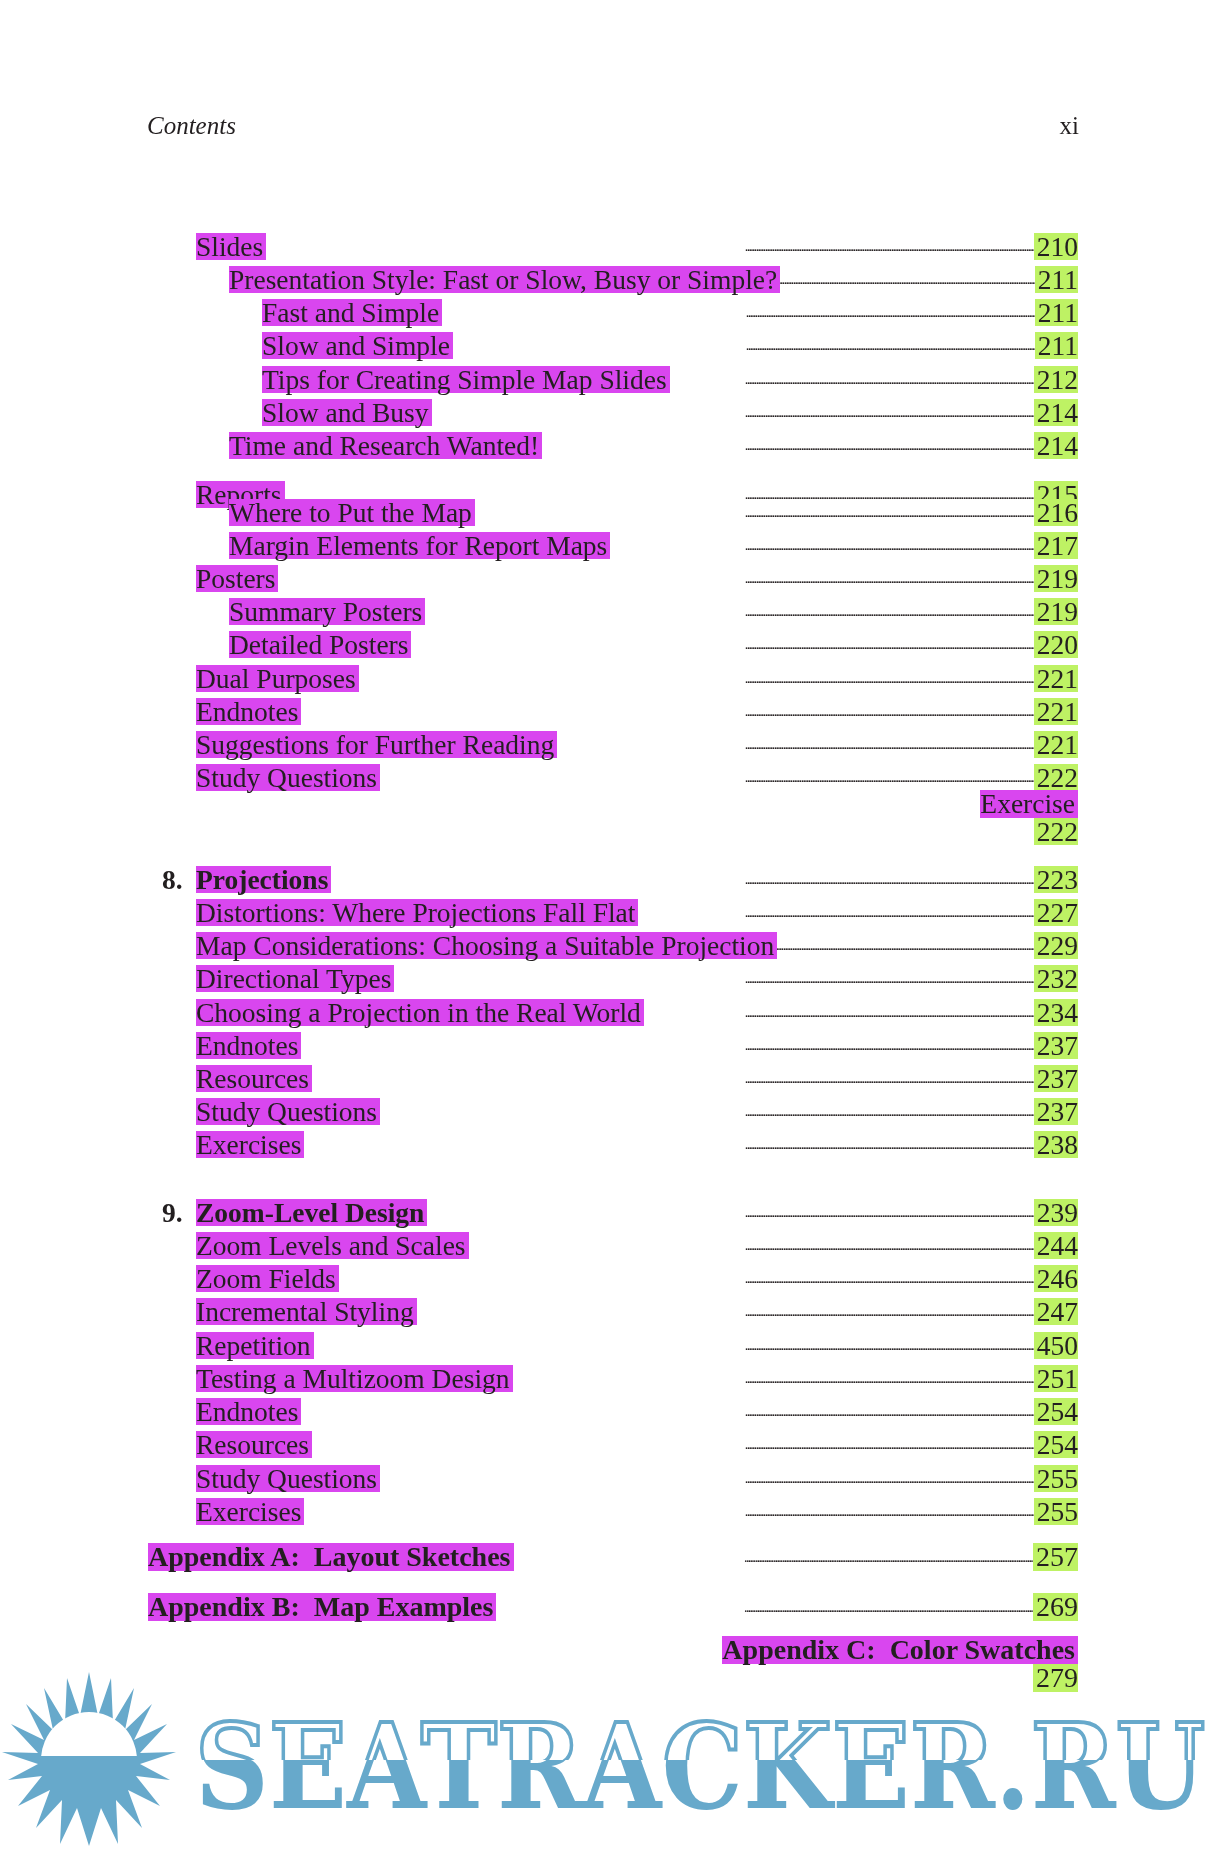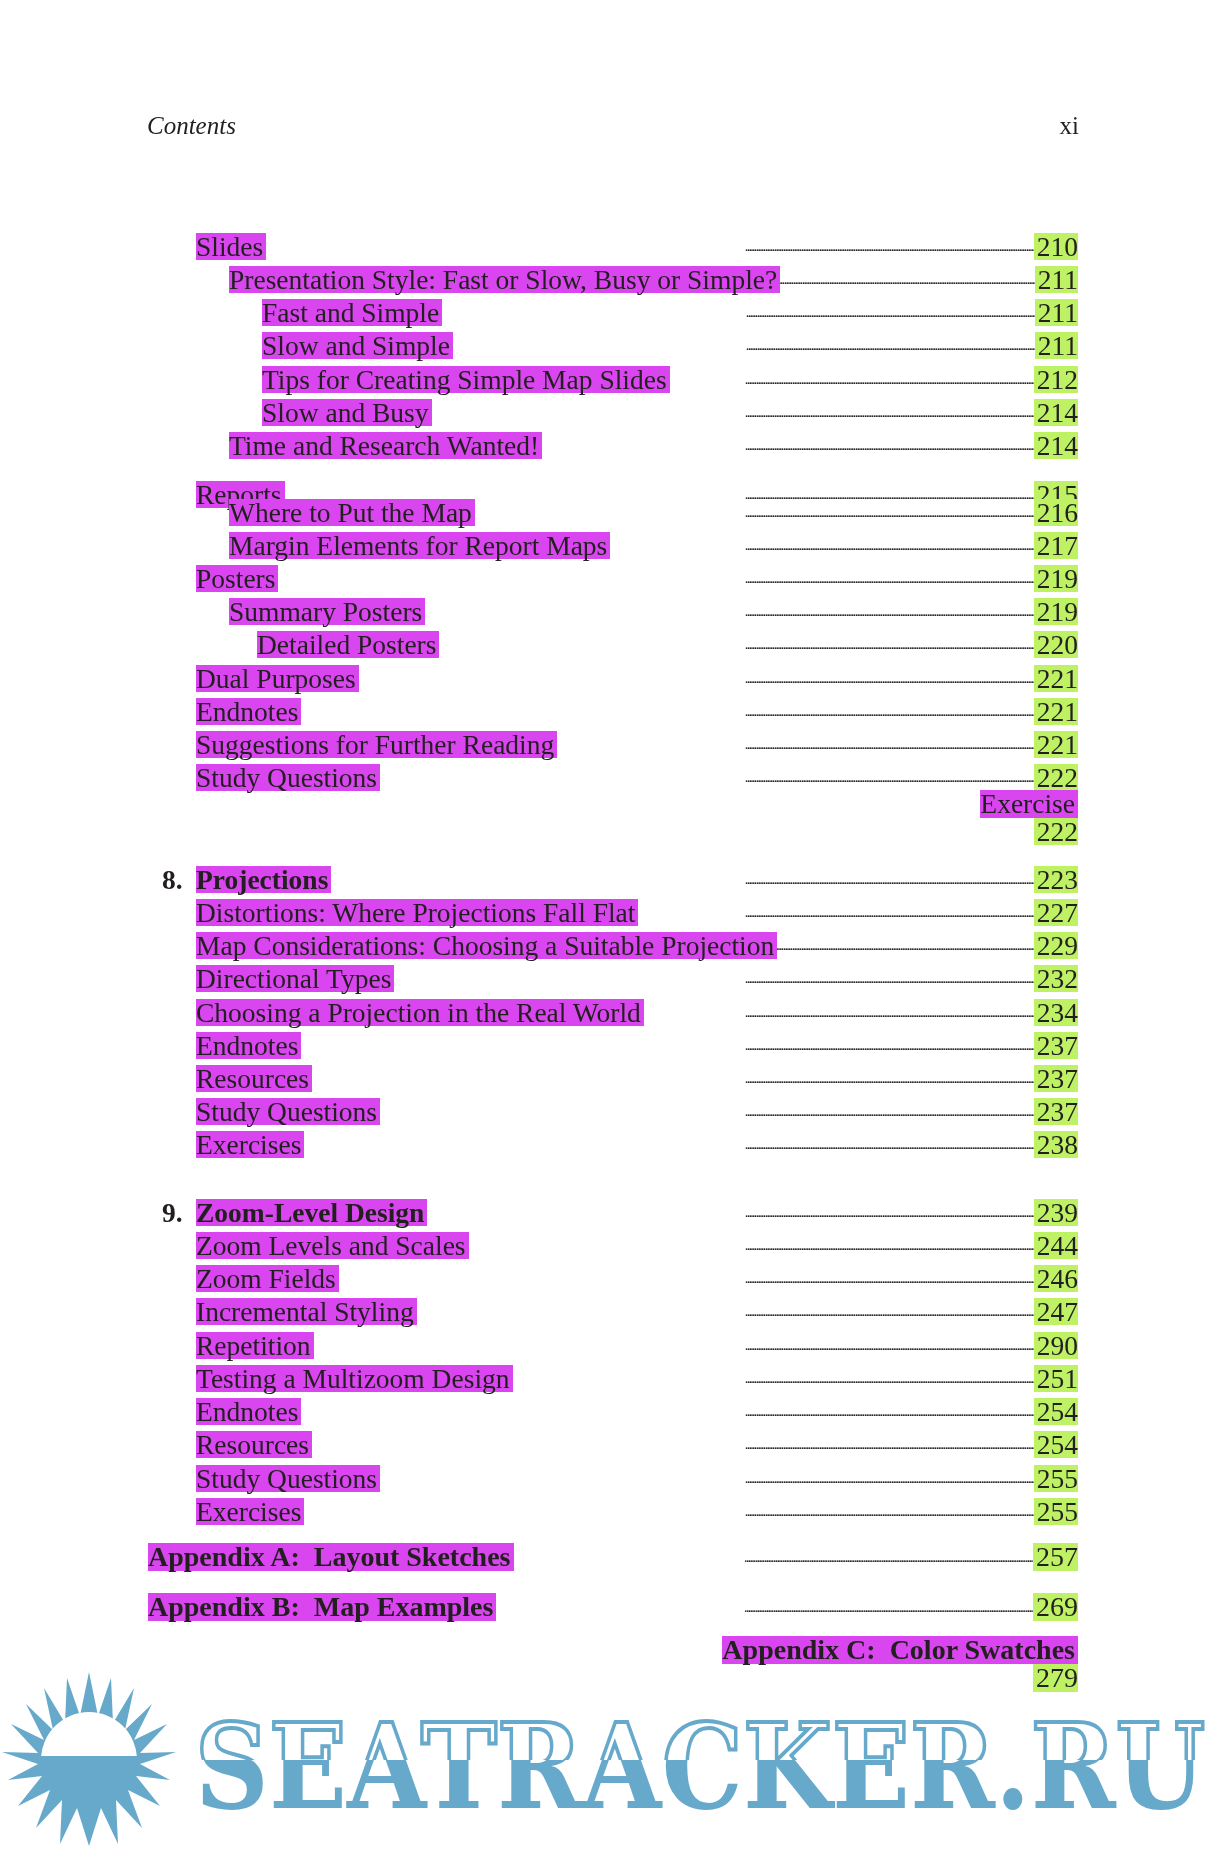--- a/index.html
+++ b/index.html
@@ -84,21 +84,21 @@
   <div class="toc-row" style="left:196px; top:558px;">
       <span class="title">Posters</span>
       <span class="leader"></span>
       <span class="page">219</span>
     </div>
   <div class="toc-row" style="left:229px; top:591px;">
       <span class="title">Summary Posters</span>
       <span class="leader"></span>
       <span class="page">219</span>
     </div>
-  <div class="toc-row" style="left:229px; top:624px;margin-left:28px;">
+  <div class="toc-row" style="left:229px; top:624px;">
       <span class="title">Detailed Posters</span>
       <span class="leader"></span>
       <span class="page">220</span>
     </div>
   <div class="toc-row" style="left:196px; top:658px;">
       <span class="title">Dual Purposes</span>
       <span class="leader"></span>
       <span class="page">221</span>
     </div>
   <div class="toc-row" style="left:196px; top:691px;">
@@ -190,21 +190,21 @@
       <span class="page">246</span>
     </div>
   <div class="toc-row" style="left:196px; top:1291px;">
       <span class="title">Incremental Styling</span>
       <span class="leader"></span>
       <span class="page">247</span>
     </div>
   <div class="toc-row" style="left:196px; top:1325px;">
       <span class="title">Repetition</span>
       <span class="leader"></span>
-      <span class="page">290</span>
+      <span class="page">450</span>
     </div>
   <div class="toc-row" style="left:196px; top:1358px;">
       <span class="title">Testing a Multizoom Design</span>
       <span class="leader"></span>
       <span class="page">251</span>
     </div>
   <div class="toc-row" style="left:196px; top:1391px;">
       <span class="title">Endnotes</span>
       <span class="leader"></span>
       <span class="page">254</span>

